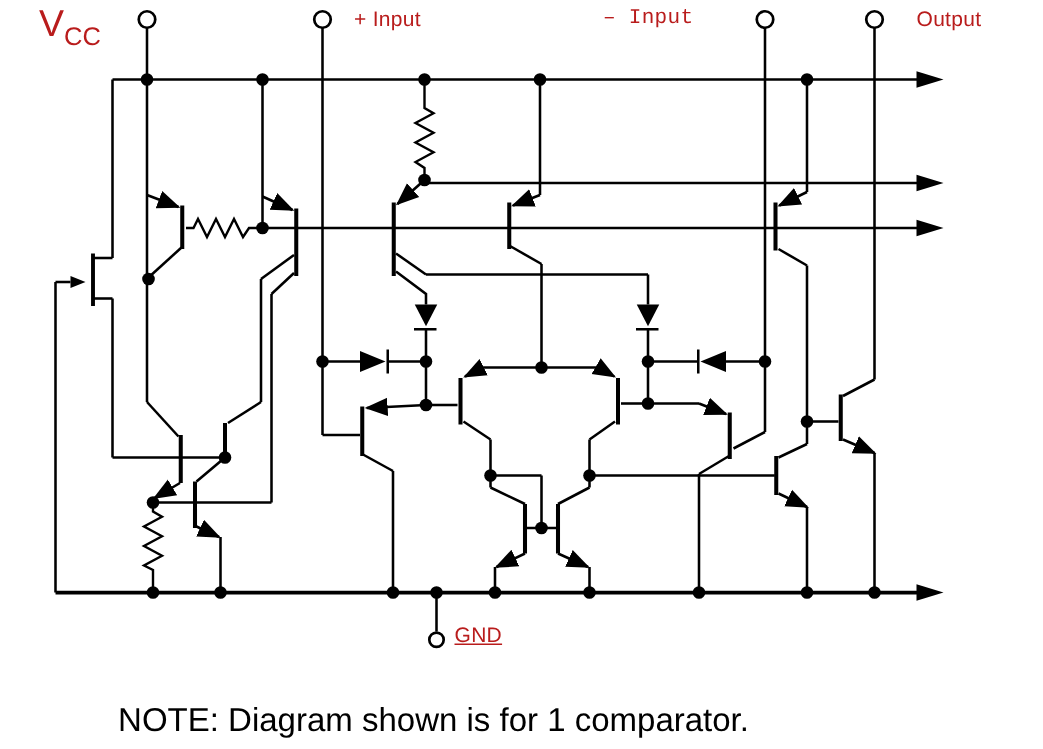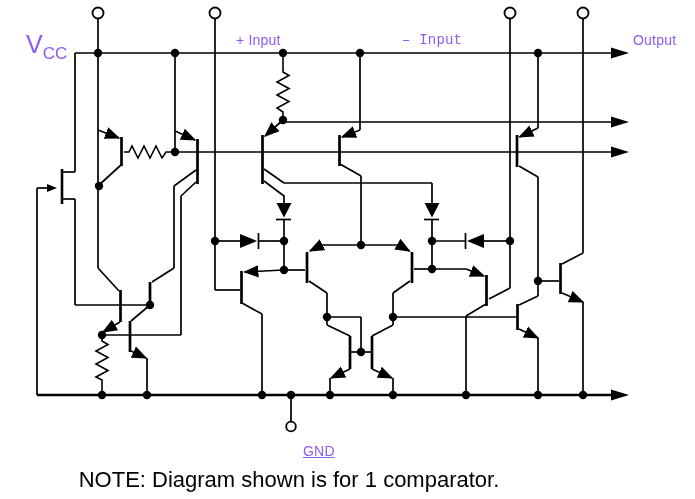--- a/index.html
+++ b/index.html
@@ -1,25 +1,25 @@
 <!DOCTYPE html>
 <html><head>
 <meta charset="utf-8">
 <style>
   html,body{margin:0;padding:0;background:#fff;}
   #stage{position:relative;width:695px;height:499px;background:#fff;overflow:hidden;
          font-family:"Liberation Sans",sans-serif;color:#000;}
   #circuit{position:absolute;left:0;top:0;}
-  .lbl{position:absolute;white-space:nowrap;color:#8b5cf6;margin-top:28px;}
+  .lbl{position:absolute;white-space:nowrap;color:#b91c1c;}
   .lbl-pin{font-size:14px;font-weight:500;letter-spacing:0.2px;}
   #lbl-vcc{left:26px;top:2px;font-size:25px;font-weight:500;}
   #lbl-vcc sub{font-size:17px;line-height:0;}
   #lbl-plus-input{left:236px;top:4px;}
   #lbl-minus-input{left:402px;top:4px;font-family:Liberation Mono, monospace;}
-  #lbl-output{left:633px;top:4px;}
+  #lbl-output{left:611px;top:4px;}
   #lbl-gnd{left:303px;top:415px;text-decoration:underline;}
   #note{position:absolute;left:0;top:467px;width:578px;text-align:center;
         font-size:22px;color:#000;}
 </style>
 </head>
 <body>
 
 <div id="stage">
 
   <svg id="circuit" width="695" height="499" viewBox="0 0 695 499">

